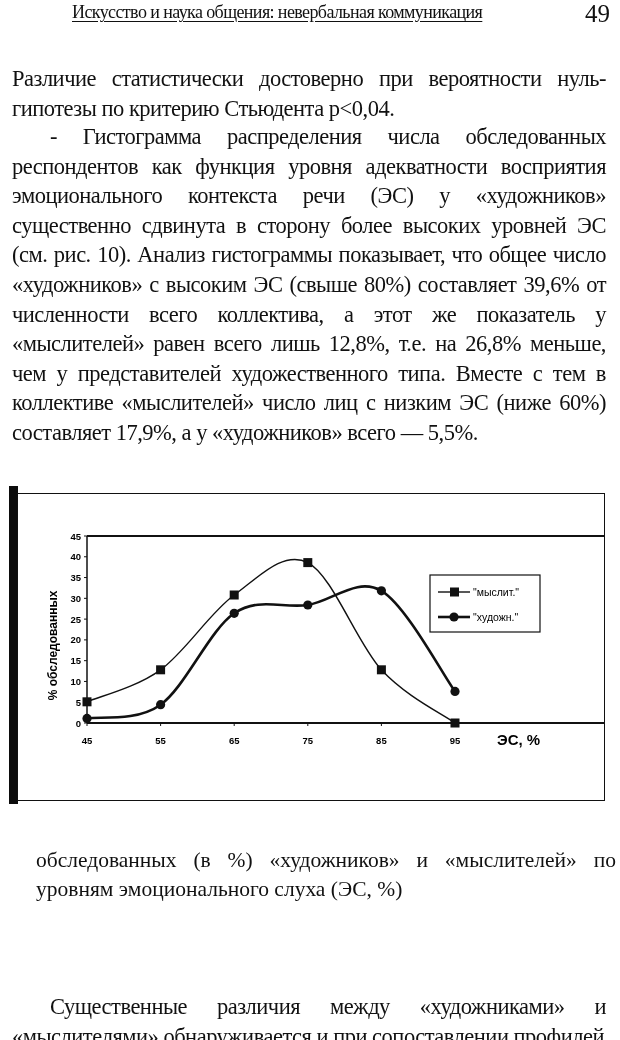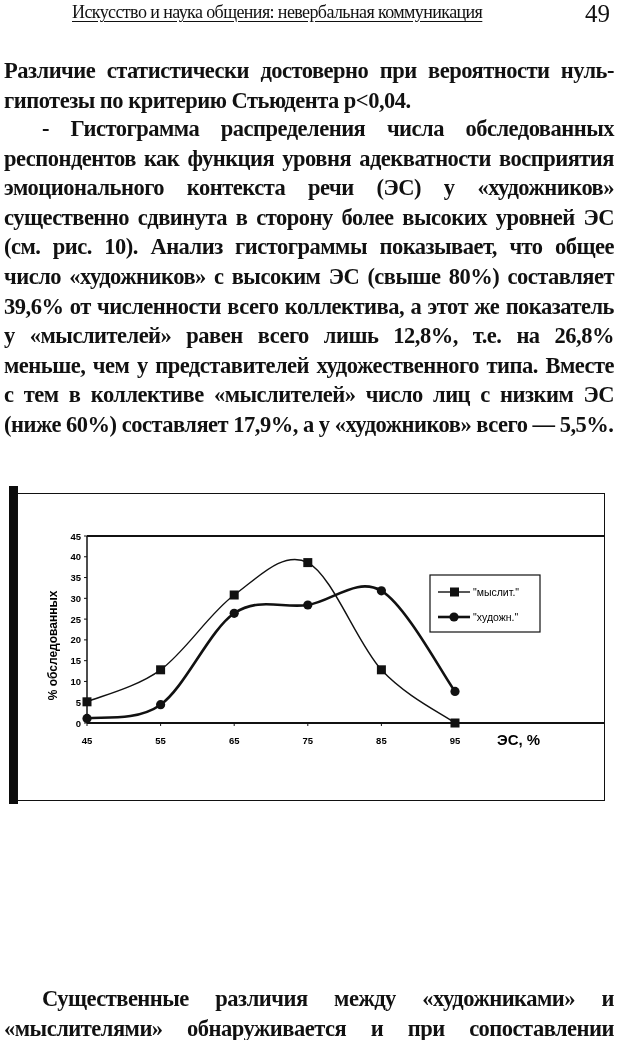--- a/index.html
+++ b/index.html
@@ -16,21 +16,21 @@
     text-decoration: underline; text-underline-offset: 3px;
   }
   .header .page-num {
     position: absolute; right: 10px; top: 0px; font-size: 25px;
   }
   .text {
     position: absolute; left: 4px; width: 610px;
     font-size: 22.5px; line-height: 29.6px; text-align: justify;
     letter-spacing: -0.5px;
   }
-  .text p { margin: 0; font-weight: bold; }
+  .text p { margin: 8px; }
   .indent { text-indent: 38px; }
   #p1 { top: 56px; }
   #p2 { top: 114px; }
   .figure {
     position: absolute; left: 5px; top: 478px; width: 600px; height: 325px;
   }
   .figure .frame {
     position: absolute; left: 12px; top: 15px; width: 586px; height: 306px;
     border: 1.5px solid #111;
   }
@@ -122,17 +122,18 @@
       <line x1="433" y1="114" x2="465" y2="114" stroke="#111" stroke-width="1.4"></line>
       <rect x="445" y="109.5" width="9" height="9" fill="#111"></rect>
       <text x="468" y="118" font-size="10.5" font-family="Liberation Serif, serif">"мыслит."</text>
       <line x1="433" y1="139" x2="465" y2="139" stroke="#111" stroke-width="2.6"></line>
       <circle cx="449" cy="139" r="4.6" fill="#111"></circle>
       <text x="468" y="143" font-size="10.5" font-family="Liberation Serif, serif">"художн."</text>
     </svg>
 </div>
 
 <div class="caption">
+  <div class="rest">обследованных (в %) «художников» и «мыслителей» по уровням эмоционального слуха (ЭС, %)</div>
 </div>
 
 <div class="text" id="p3">
   <p class="indent">Существенные различия между «художниками» и «мыслителями» обнаруживается и при сопоставлении профилей</p>
 </div>
 
 </body></html>

